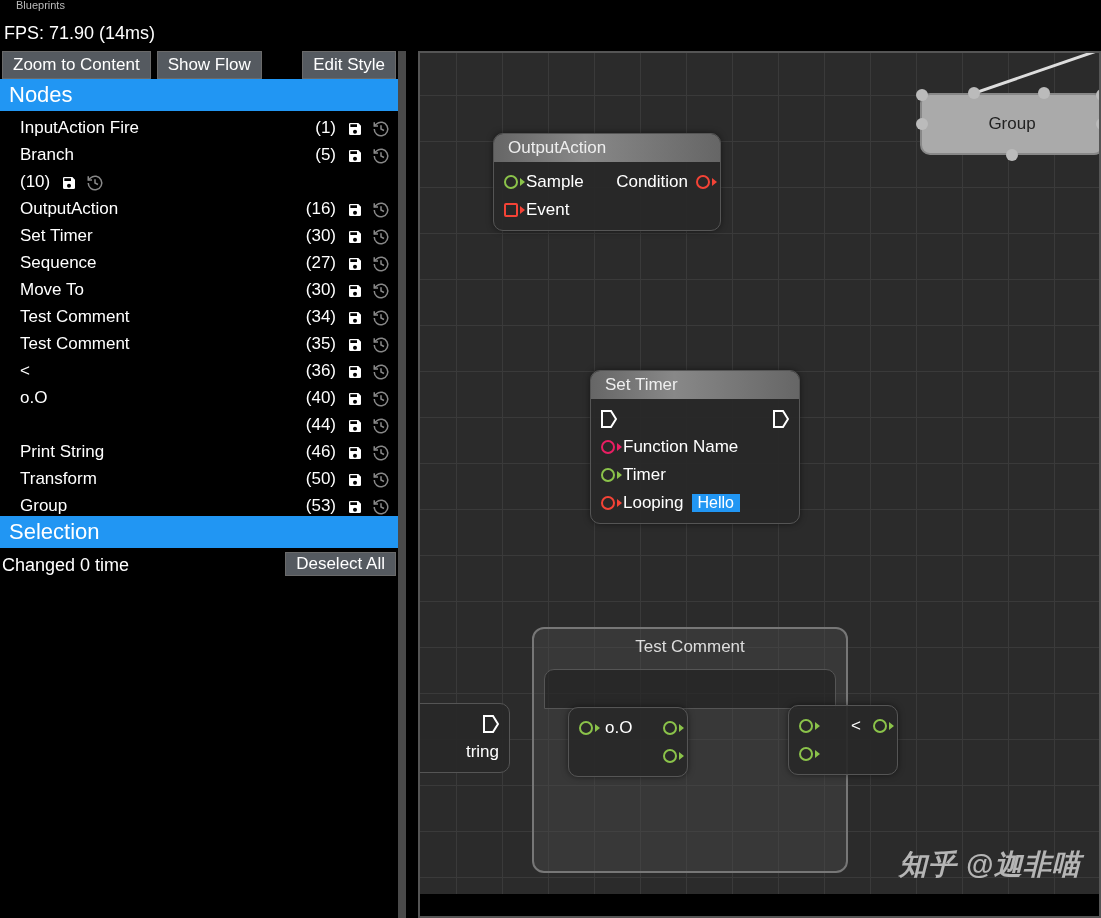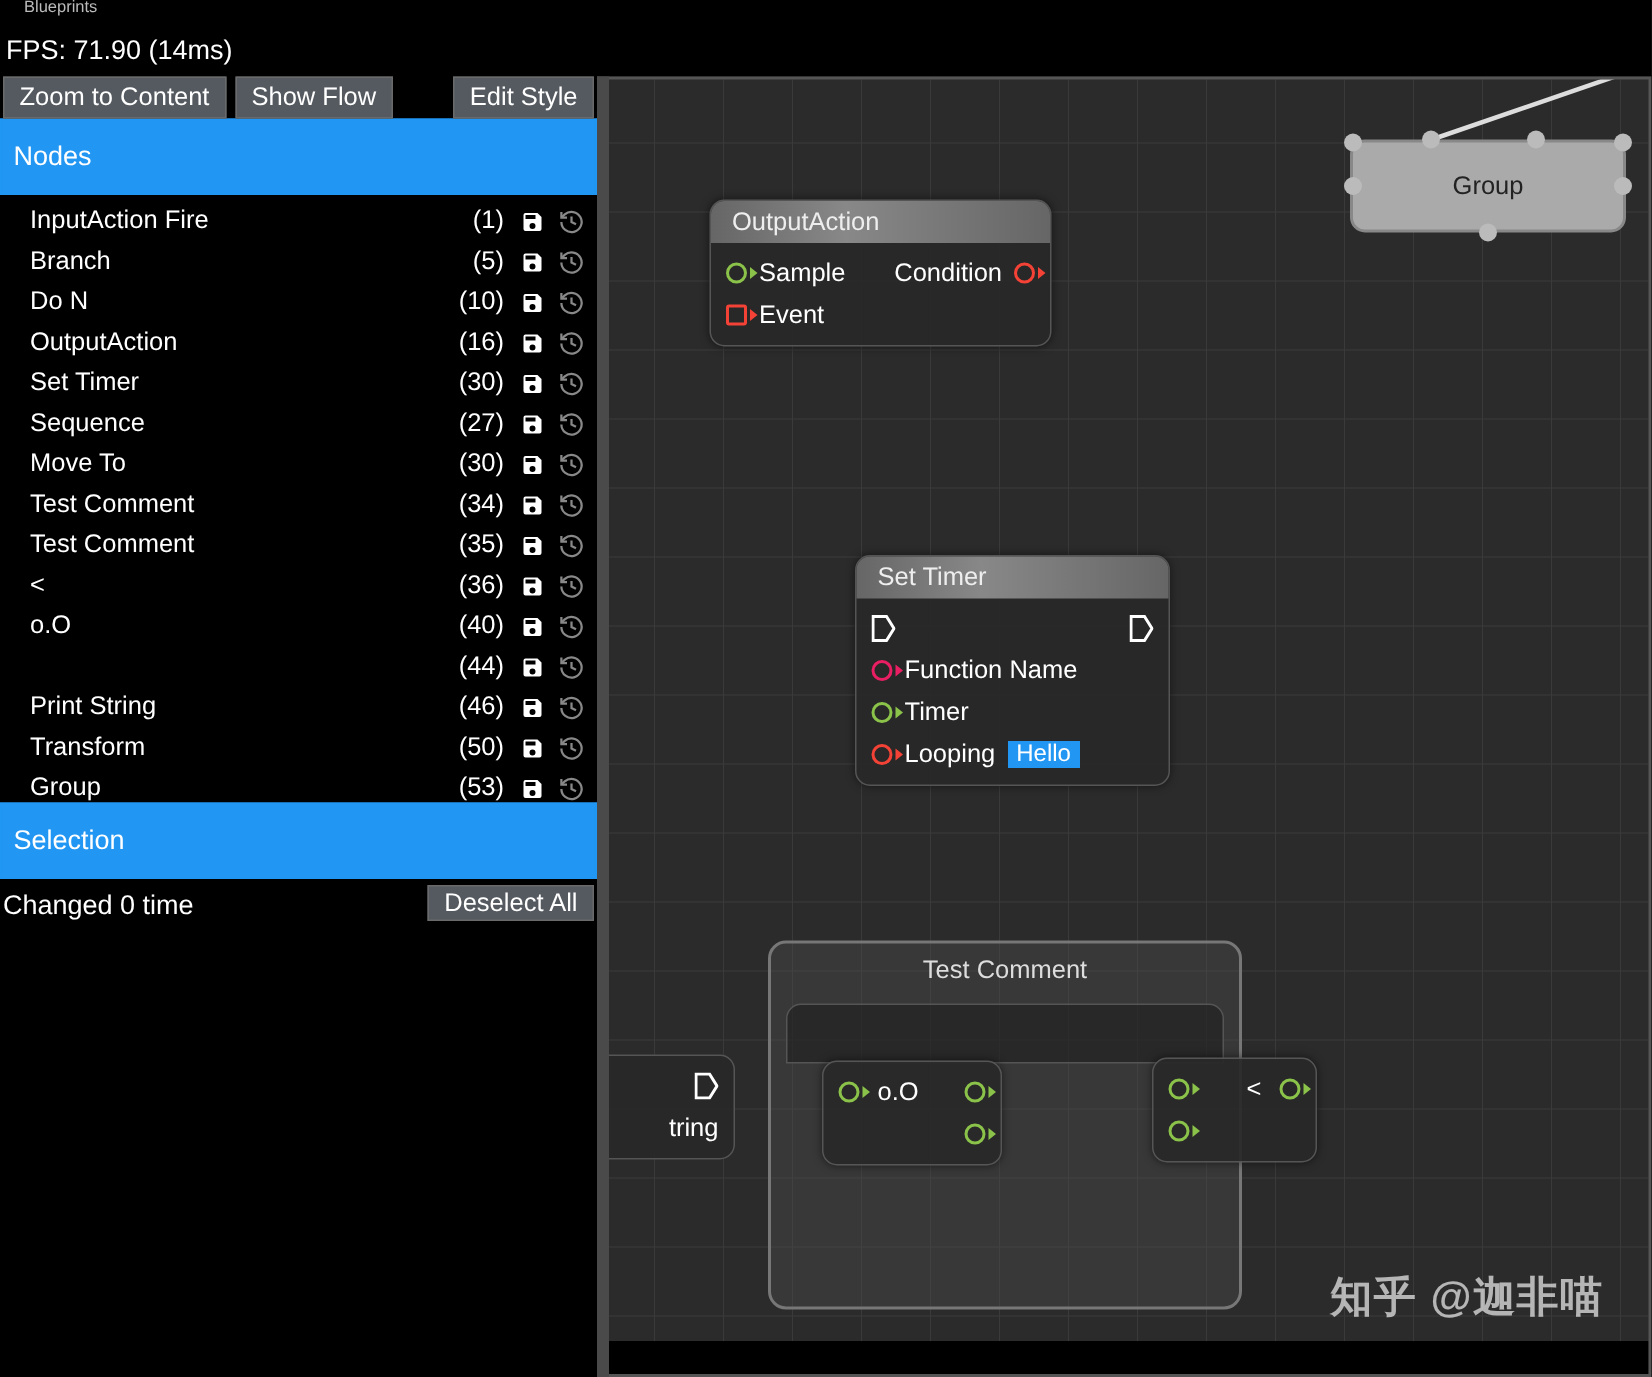--- a/index.html
+++ b/index.html
@@ -25,20 +25,21 @@
   background: #000;
   font-size: 18px;
   color: #fff;
   padding: 6px 4px;
   display: flex;
   align-items: center;
 }
 .main {
   display: flex;
   height: calc(918px - 51px);
+  gap: 20px;
 }
 .sidebar {
   width: 398px;
   background: #000;
   position: relative;
 }
 .canvas-wrap {
   flex: 1;
   position: relative;
 }
@@ -73,22 +74,22 @@
   font-size: 17px;
   padding: 1px 10px;
   cursor: pointer;
 }
 .btn.spacer { margin-left: auto; text-align: center; }
 
 
 .sec {
   background: #2196f3;
   color: #fff;
-  font-size: 18px;
-  padding: 14px 8px;
+  font-size: 22px;
+  padding: 2px 8px;
   border: 1px solid #2196f3;
 }
 .nodeslist { }
 .noderow {
   display: flex;
   align-items: flex-end;
   height: 27px;
   padding: 0 4px 0 20px;
   font-size: 17px;
   color: #fff;
@@ -178,25 +179,26 @@
 
 .partialnode {
   position: absolute;
   background: rgba(40,40,40,0.92);
   border: 1px solid #555;
   border-radius: 10px;
 }
 
 .watermark {
   position: absolute;
-  right: 30px;
+  right: 18px;
   bottom: 32px;
   font-size: 28px;
   color: rgba(255,255,255,0.65);
   font-weight: bold;
+  font-style: italic;
   letter-spacing: 1px;
 }
 
 .blackstrip {
   position: absolute;
   left: 0; right: 0; bottom: 0;
   height: 22px;
   background: #000;
 }
 
@@ -250,21 +252,20 @@
             </svg>
           </span>
           <span class="icnbx hist-icn">
             <svg viewBox="0 0 24 24">
               <path fill="none" stroke="#888" stroke-width="2" d="M12 7v5l4 2M3 12a9 9 0 1 0 3-6.7L3 8"></path>
               <path fill="none" stroke="#888" stroke-width="2" d="M3 3v5h5"></path>
             </svg>
           </span>
         </div>
         <div class="noderow">
-          <span class="nm">Do N</span>
           <span class="id">(10)</span>
           <span class="icnbx save-icn">
             <svg viewBox="0 0 24 24">
               <path fill="#fff" d="M17 3H5a2 2 0 0 0-2 2v14a2 2 0 0 0 2 2h14a2 2 0 0 0 2-2V7l-4-4zM12 19a3 3 0 1 1 0-6 3 3 0 0 1 0 6zm3-10H5V5h10v4z"></path>
             </svg>
           </span>
           <span class="icnbx hist-icn">
             <svg viewBox="0 0 24 24">
               <path fill="none" stroke="#888" stroke-width="2" d="M12 7v5l4 2M3 12a9 9 0 1 0 3-6.7L3 8"></path>
               <path fill="none" stroke="#888" stroke-width="2" d="M3 3v5h5"></path>

